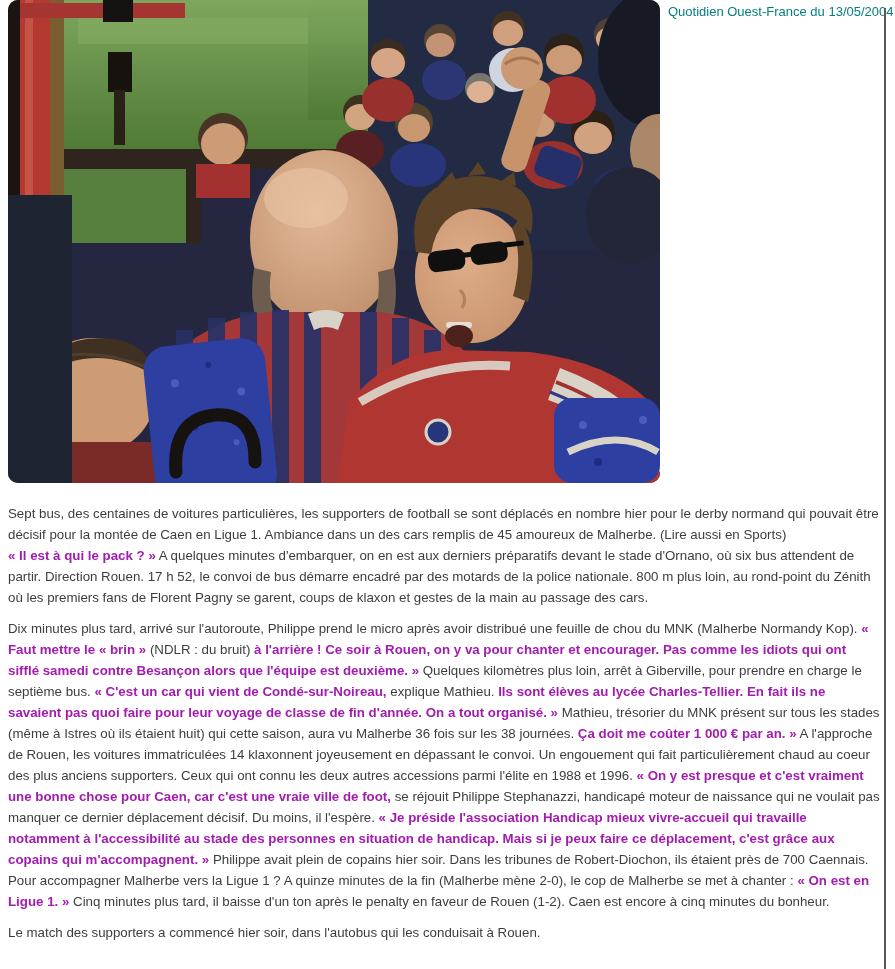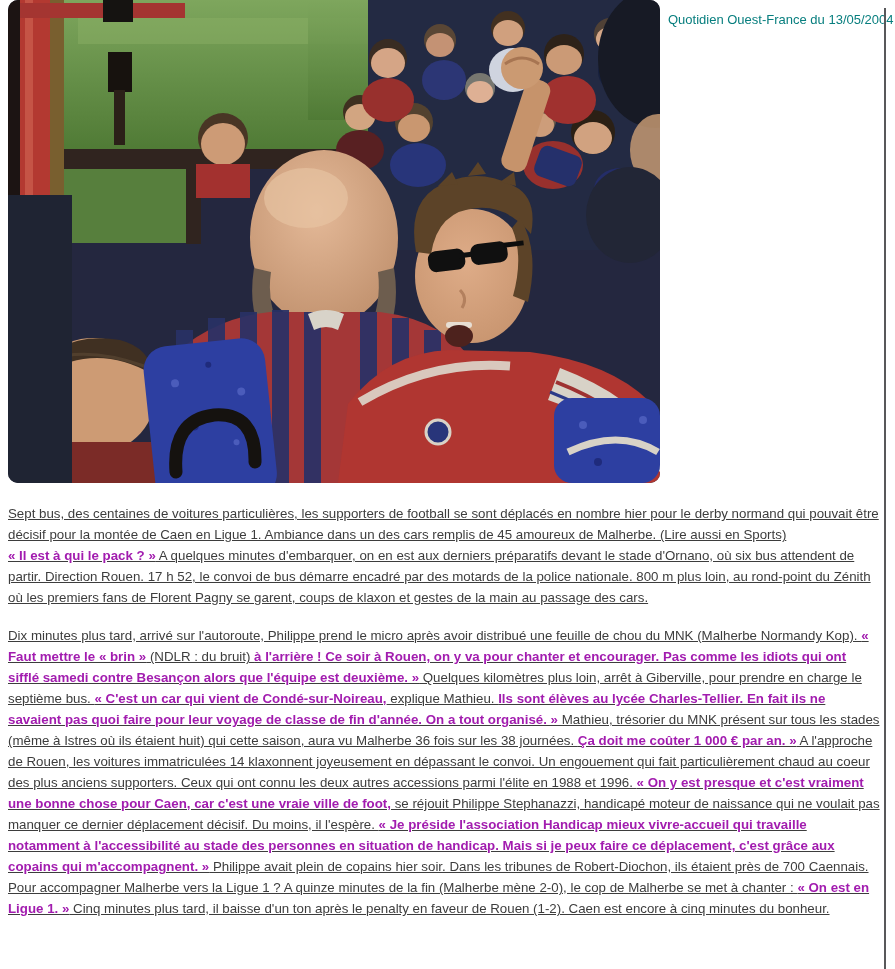--- a/index.html
+++ b/index.html
@@ -9,34 +9,34 @@
     overflow:hidden;
   }
   
   .photo-wrap{
     position:absolute;left:8px;top:0;width:652px;height:483px;
     border-radius:10px;overflow:hidden;background:#222438;
   }
   .photo-wrap svg{display:block;width:100%;height:100%;filter:saturate(.95) blur(.4px);}
   
   .caption{
-    position:absolute;left:668px;top:12px;width:216px;
+    position:absolute;left:668px;top:4px;width:216px;
     font-size:13px;line-height:16px;color:#077e7e;white-space:nowrap;
   }
   
   .right-border{
     position:absolute;left:884px;top:8px;width:2px;height:961px;background:#58585a;
   }
   
   .article{
     position:absolute;left:8px;top:503px;width:872px;
     font-size:13.3px;line-height:21px;color:#3d3d3d;
   }
-  .article p{margin:0;text-decoration:underline;}
-  .article p.gap{margin-top:17px;}
+  .article p{margin:0;}
+  .article p.gap{margin-top:10px;}
   .article b, .article span.b{font-weight:bold;color:#a21caf;}
 </style>
 </head>
 <body>
 
 <div class="photo-wrap">
   <svg viewBox="0 0 652 483" xmlns="http://www.w3.org/2000/svg">
     <defs>
       <linearGradient id="grass" x1="0" y1="0" x2="0" y2="1">
         <stop offset="0" stop-color="#7da75a"></stop>
@@ -200,13 +200,14 @@
 </div>
 
 <div class="caption" style="color: rgb(7, 126, 126);">Quotidien Ouest-France du 13/05/2004</div>
 
 <div class="right-border"></div>
 
 <div class="article">
   <p><span>Sept bus, des centaines de voitures particulières, les supporters de football se sont déplacés en nombre hier pour le derby normand qui pouvait être décisif pour la montée de Caen en Ligue 1. Ambiance dans un des cars remplis de 45 amoureux de Malherbe. (Lire aussi en Sports)</span></p>
   <p><span class="b">« Il est à qui le pack ? »</span><span> A quelques minutes d'embarquer, on en est aux derniers préparatifs devant le stade d'Ornano, où six bus attendent de partir. Direction Rouen. 17 h 52, le convoi de bus démarre encadré par des motards de la police nationale. 800 m plus loin, au rond-point du Zénith où les premiers fans de Florent Pagny se garent, coups de klaxon et gestes de la main au passage des cars.</span></p>
   <p class="gap"><span>Dix minutes plus tard, arrivé sur l'autoroute, Philippe prend le micro après avoir distribué une feuille de chou du MNK (Malherbe Normandy Kop). </span><span class="b">« Faut mettre le « brin »</span><span> (NDLR : du bruit) </span><span class="b">à l'arrière ! Ce soir à Rouen, on y va pour chanter et encourager. Pas comme les idiots qui ont sifflé samedi contre Besançon alors que l'équipe est deuxième. »</span><span> Quelques kilomètres plus loin, arrêt à Giberville, pour prendre en charge le septième bus. </span><span class="b">« C'est un car qui vient de Condé-sur-Noireau,</span><span> explique Mathieu. </span><span class="b">Ils sont élèves au lycée Charles-Tellier. En fait ils ne savaient pas quoi faire pour leur voyage de classe de fin d'année. On a tout organisé. »</span><span> Mathieu, trésorier du MNK présent sur tous les stades (même à Istres où ils étaient huit) qui cette saison, aura vu Malherbe 36 fois sur les 38 journées. </span><span class="b">Ça doit me coûter 1 000 € par an. »</span><span> A l'approche de Rouen, les voitures immatriculées 14 klaxonnent joyeusement en dépassant le convoi. Un engouement qui fait particulièrement chaud au coeur des plus anciens supporters. Ceux qui ont connu les deux autres accessions parmi l'élite en 1988 et 1996. </span><span class="b">« On y est presque et c'est vraiment une bonne chose pour Caen, car c'est une vraie ville de foot,</span><span> se réjouit Philippe Stephanazzi, handicapé moteur de naissance qui ne voulait pas manquer ce dernier déplacement décisif. Du moins, il l'espère. </span><span class="b">« Je préside l'association Handicap mieux vivre-accueil qui travaille notamment à l'accessibilité au stade des personnes en situation de handicap. Mais si je peux faire ce déplacement, c'est grâce aux copains qui m'accompagnent. »</span><span> Philippe avait plein de copains hier soir. Dans les tribunes de Robert-Diochon, ils étaient près de 700 Caennais. Pour accompagner Malherbe vers la Ligue 1 ? A quinze minutes de la fin (Malherbe mène 2-0), le cop de Malherbe se met à chanter : </span><span class="b">« On est en Ligue 1. »</span><span> Cinq minutes plus tard, il baisse d'un ton après le penalty en faveur de Rouen (1-2). Caen est encore à cinq minutes du bonheur.</span></p>
+  <p class="gap"><span>Le match des supporters a commencé hier soir, dans l'autobus qui les conduisait à Rouen.</span></p>
 </div>
 
 </body></html>

